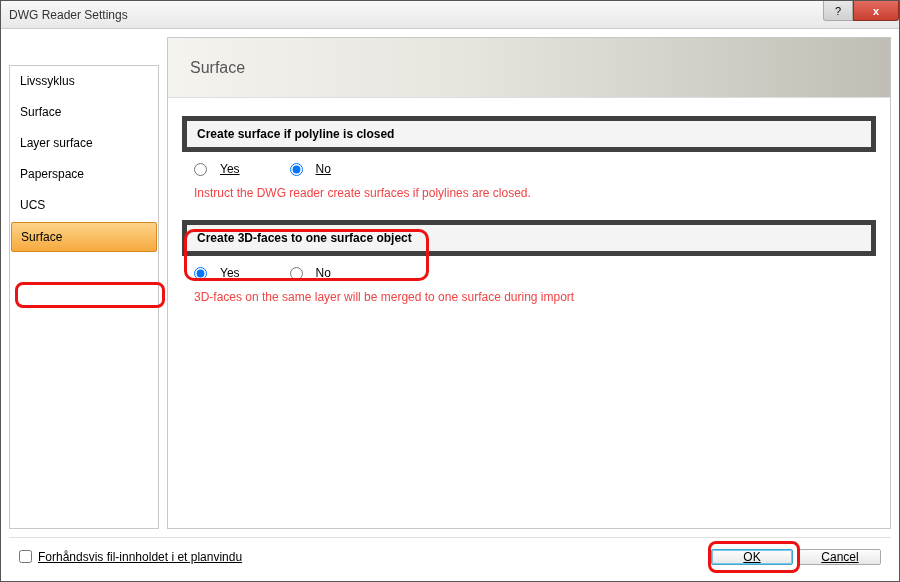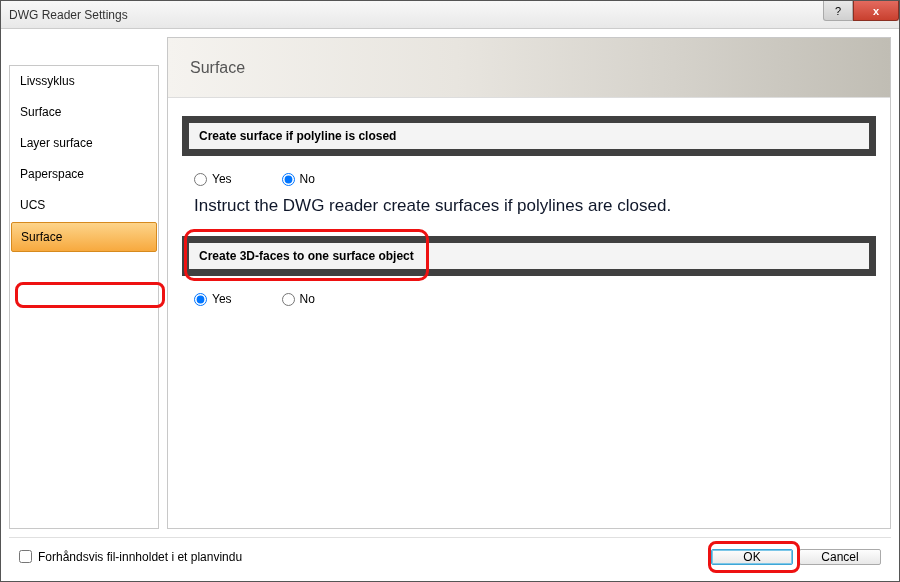--- a/index.html
+++ b/index.html
@@ -18,31 +18,31 @@
 
 .sidebar { width: 150px; border: 1px solid #c8c8c8; background: #fff; overflow: hidden; margin-top: 28px; }
 .sidebar-item { padding: 8px 10px; font-size: 12px; cursor: pointer; border-bottom: 1px solid transparent; }
 .sidebar-item.selected { background: linear-gradient(to bottom, #fdd48a, #f7a93e); border: 1px solid #d68a1e; border-radius: 2px; margin: 1px; padding: 7px 9px; }
 
 .content { flex: 1; border: 1px solid #c8c8c8; background: #fff; display: flex; flex-direction: column; }
 .content-header { height: 60px; background: linear-gradient(to right, #f5f3ef 0%, #e8e5df 40%, #d5d2cb 70%, #c0bdb4 100%); display: flex; align-items: center; padding-left: 22px; border-bottom: 1px solid #ddd; }
 .content-header-title { font-size: 16px; color: #555; }
 .content-body { padding: 18px 14px; flex: 1; }
 
-.section-title { background: #f4f4f4; border: 7px solid #404040; padding: 6px 10px; font-weight: bold; font-size: 12px; margin-bottom: 16px; }
+.section-title { background: #f4f4f4; border: 5px solid #404040; padding: 6px 10px; font-weight: bold; font-size: 12px; margin-bottom: 10px; }
 .section-body { padding: 0 8px 20px 8px; }
 .radio-row { display: flex; gap: 50px; margin-bottom: 10px; padding-left: 4px; }
-.radio-opt { display: flex; align-items: center; gap: 5px; }
-.section-desc { font-size: 17px; color: #0f172a; padding-left: 4px; }
+.radio-opt { display: flex; align-items: center; gap: 13px; text-decoration: underline; }
+.section-desc { font-size: 12px; color: #ef4444; padding-left: 4px; }
 
 .highlight-surface { position: absolute; left: 14px; top: 281px; width: 150px; height: 26px; border: 3px solid #e11; border-radius: 8px; pointer-events: none; }
 .highlight-merge { position: absolute; left: 183px; top: 228px; width: 245px; height: 52px; border: 3px solid #e11; border-radius: 10px; pointer-events: none; }
 .highlight-ok { position: absolute; left: 707px; top: 540px; width: 92px; height: 32px; border: 3px solid #e11; border-radius: 8px; pointer-events: none; }
 
-.footer { height: 38px; border-top: 1px solid #e0e0e0; display: flex; align-items: center; padding: 2px 10px; position: absolute; bottom: 6px; left: 8px; right: 8px; background: #fff; }
+.footer { height: 38px; border-top: 1px solid #e0e0e0; display: flex; align-items: center; padding: 2px 10px; position: absolute; bottom: 6px; left: 8px; right: 8px; background: #fff; text-decoration: underline; }
 .footer-check { display: flex; align-items: center; gap: 6px; flex: 1; }
 .footer-buttons { display: flex; gap: 6px; }
 .btn { width: 82px; height: 16px; border: 1px solid #aaa; background: linear-gradient(to bottom, #fdfdfd, #e8e8e8); border-radius: 2px; font-size: 12px; cursor: pointer; }
 .btn.primary { border: 1px solid #3fa6d6; box-shadow: 0 0 0 1px #7cc7e8 inset; }
 
 input[type=radio], input[type=checkbox] { margin: 0; }
 </style>
 </head>
 <body>
 
@@ -96,20 +96,21 @@
           <div class="radio-row">
             <label class="radio-opt">
               <input type="radio" name="merge" checked="" style="">
               <span>Yes</span>
             </label>
             <label class="radio-opt">
               <input type="radio" name="merge" style="">
               <span>No</span>
             </label>
           </div>
+          <div class="section-desc">3D-faces on the same layer will be merged to one surface during import</div>
         </div>
 
       </div>
     </div>
   </div>
 
   <div class="footer">
     <label class="footer-check">
       <input type="checkbox" style="">
       <span>Forhåndsvis fil-innholdet i et planvindu</span>

